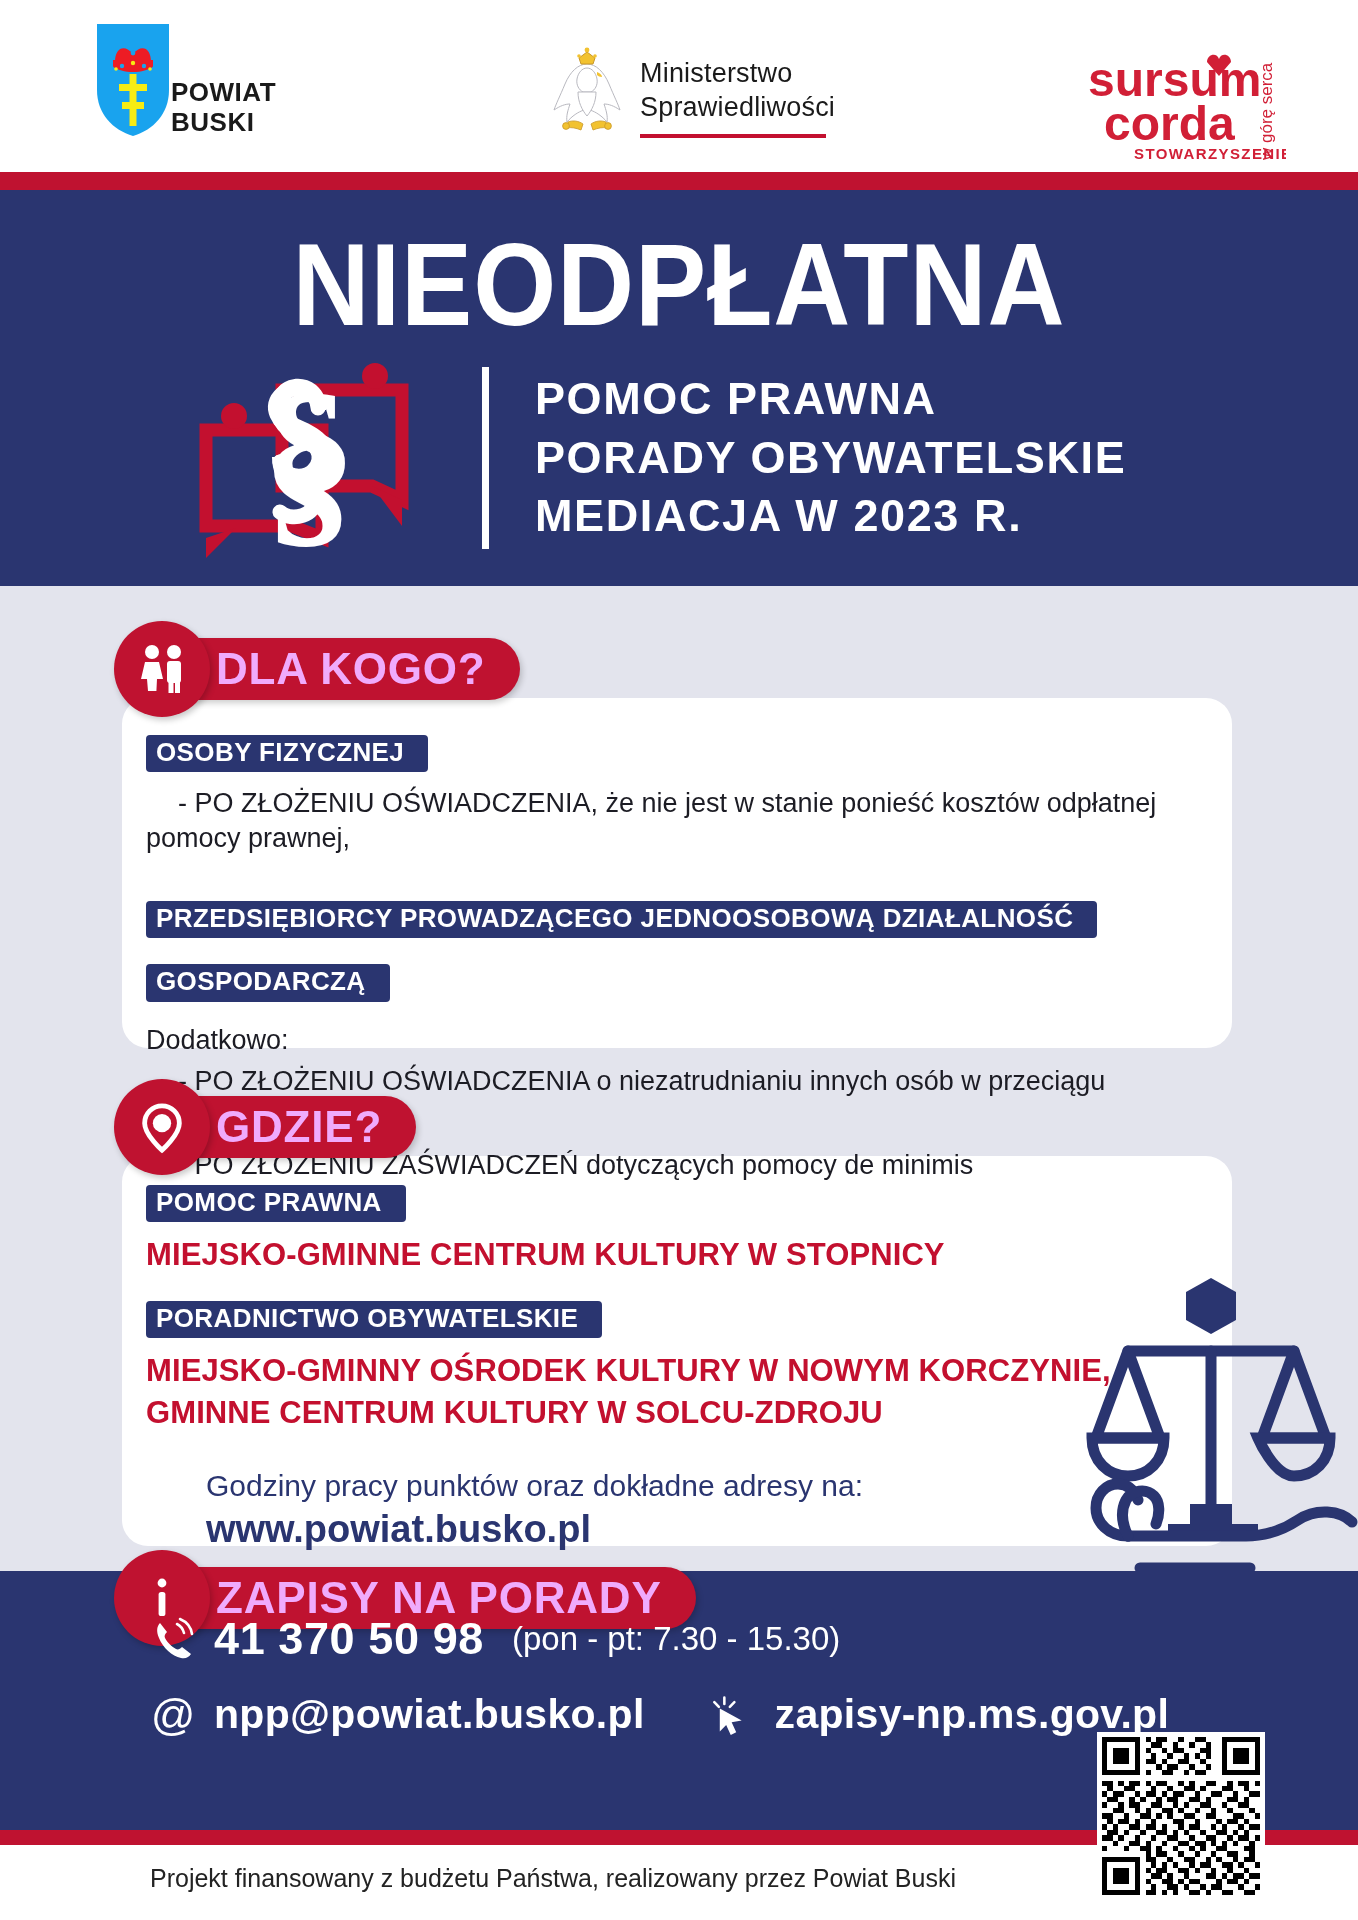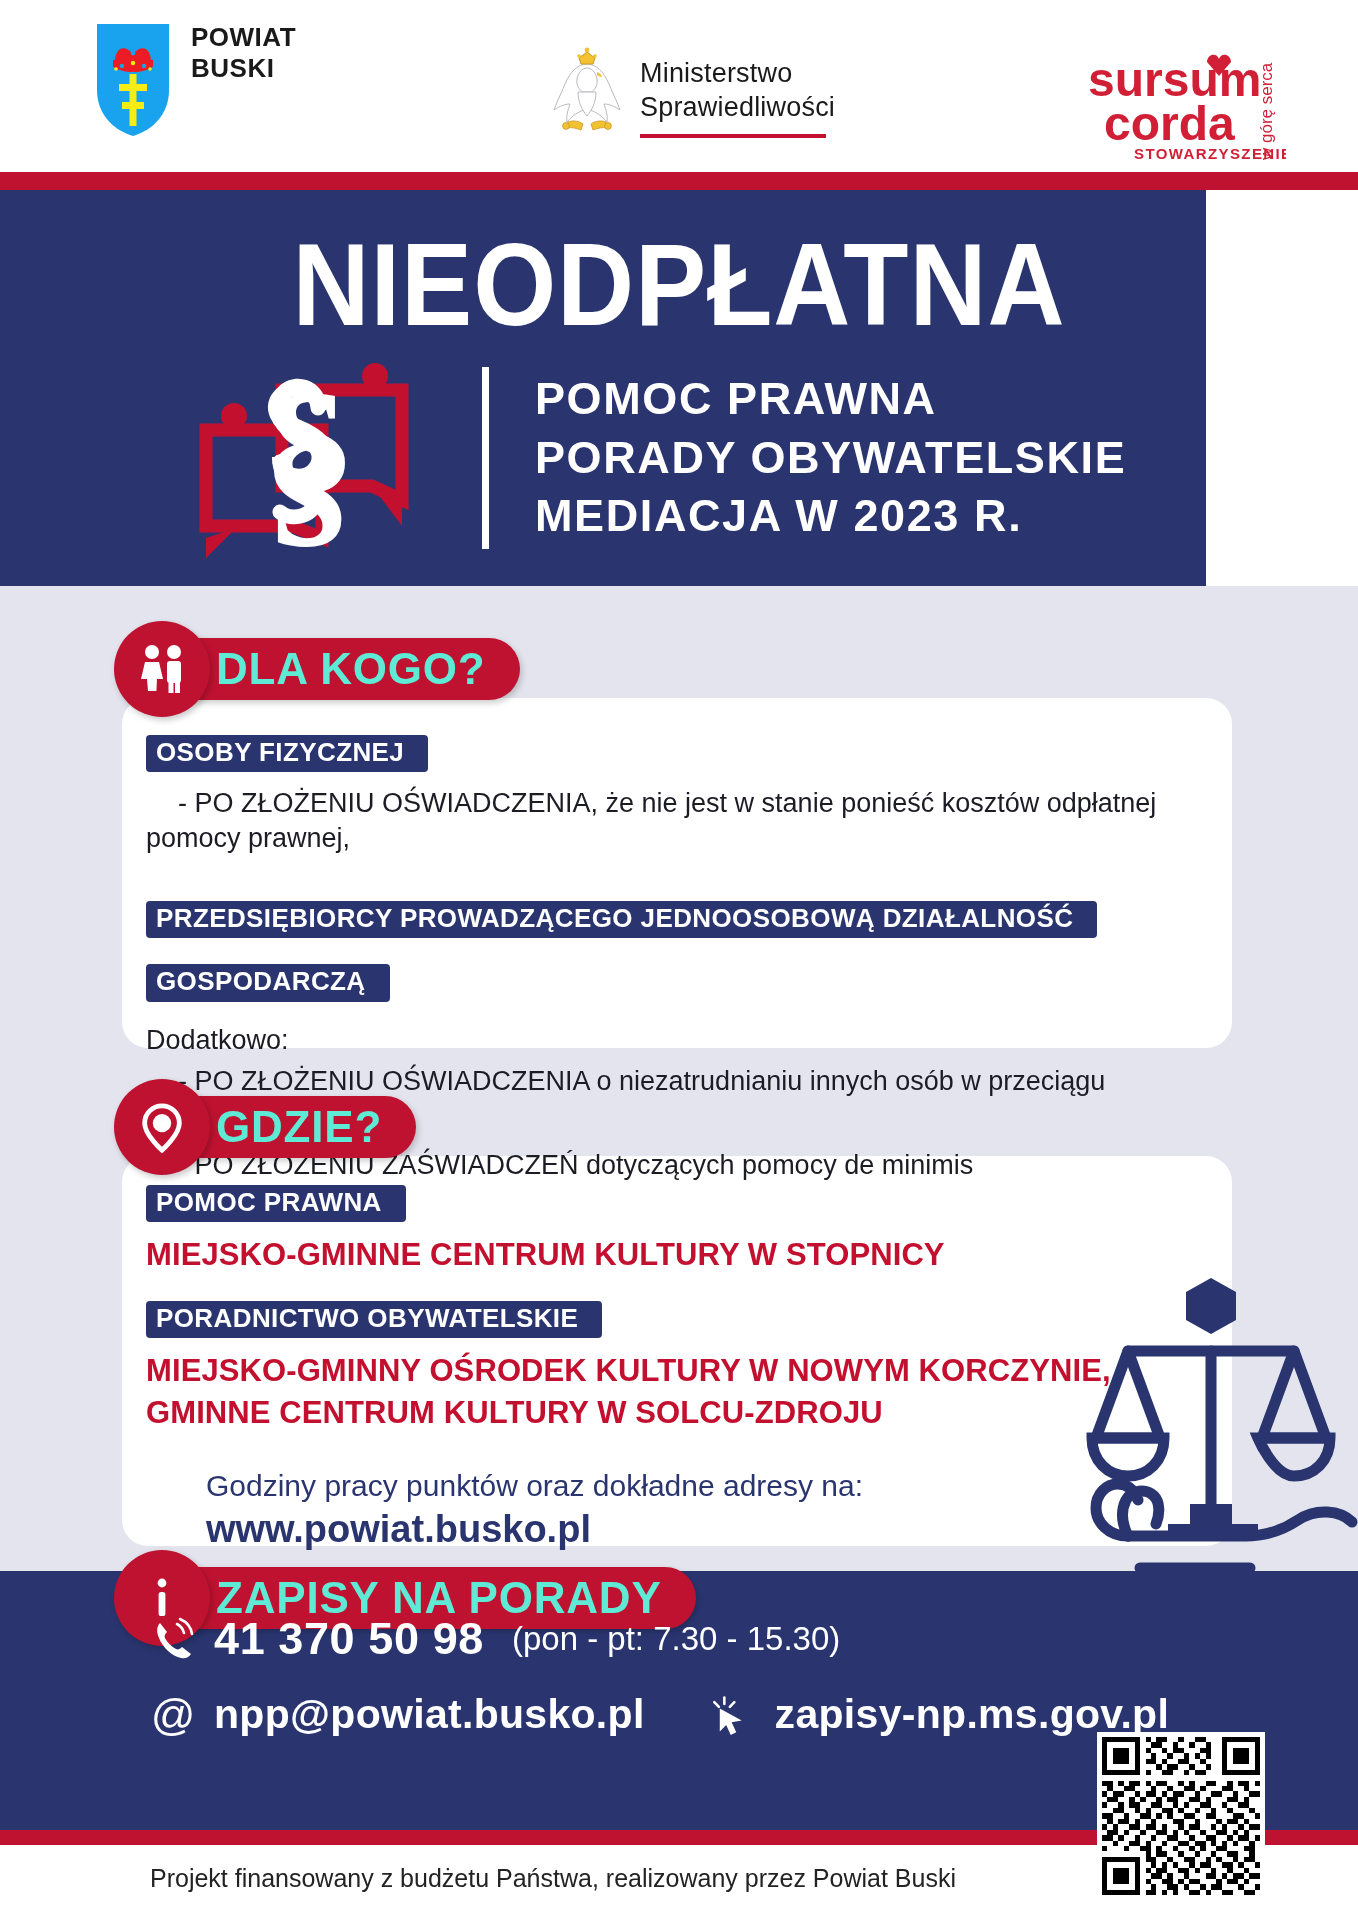--- a/index.html
+++ b/index.html
@@ -10,37 +10,37 @@
     position:relative;
     overflow:hidden;
   }
   .poster { position:relative; width:1358px; height:1920px; background:#fff; }
 
   
   .logo-strip{
     position:absolute; left:0; top:0; width:1358px; height:172px;
     background:#ffffff;
   }
-  .logo-powiat{ position:absolute; left:95px; top:22px; display:flex; align-items:flex-start; gap:20px;}
+  .logo-powiat{ position:absolute; left:95px; top:22px; display:flex; align-items:flex-end; }
   .shield-wrap{ width:76px; height:116px; position:relative; }
   .logo-powiat .label{
     font-size:26px; font-weight:600; letter-spacing:.5px; color:#1a1a1a;
     line-height:1.18; font-family:"Liberation Sans", sans-serif;
   }
   .logo-ministry{ position:absolute; left:548px; top:46px; display:flex; align-items:flex-start; gap:14px;}
   .eagle-wrap{ width:78px; height:92px; }
   .ministry-text{ padding-top:10px; }
   .ministry-text .ln{ font-size:27px; color:#1a1a1a; line-height:1.26; letter-spacing:.2px;}
   .ministry-rule{ margin-top:10px; width:186px; height:4px; background:#c3102f; }
   .logo-sursum{ position:absolute; left:1086px; top:40px; width:200px; height:122px;}
 
   
   .band-red-top{ position:absolute; left:0; top:172px; width:1358px; height:18px; background:#bf1230; }
   .hero{
-    position:absolute; left:0; top:190px; width:1206px; height:396px;
+    position:absolute; left:0; top:190px; width:1358px; height:396px;
     background:#2a3570;
   }
   .hero-title{
     position:absolute; left:0; top:28px; width:1358px; text-align:center;
     font-size:116px; font-weight:700; color:#ffffff; letter-spacing:1px;
     font-family:"Liberation Sans Narrow","Liberation Sans",sans-serif;
     transform:scaleX(.92); transform-origin:50% 0;
   }
   .hero-row{ position:absolute; left:196px; top:168px; display:flex; align-items:center; gap:0; }
   .hero-logo{ width:268px; height:200px; flex:none; }
@@ -63,21 +63,21 @@
   .footer-white{ position:absolute; left:0; top:1845px; width:1358px; height:75px; background:#ffffff; }
 
   
   .pill{
     position:absolute; height:62px; border-radius:31px;
     background:#bf1230; display:flex; align-items:center;
     padding:0 34px 0 96px; z-index:6;
     box-shadow:2px 3px 6px rgba(0,0,0,.20);
   }
   .pill .pill-text{
-    color:#5eead4; font-size:44px; font-weight:600; letter-spacing:.8px; white-space:nowrap;
+    color:#f0abfc; font-size:44px; font-weight:600; letter-spacing:.8px; white-space:nowrap;
   }
   .pill-badge{
     position:absolute; left:-6px; top:-17px; width:96px; height:96px; border-radius:50%;
     background:#bf1230; display:flex; align-items:center; justify-content:center;
     box-shadow:2px 3px 6px rgba(0,0,0,.22);
   }
 
   
   .card{
     position:absolute; background:#ffffff; border-radius:26px; z-index:3;

